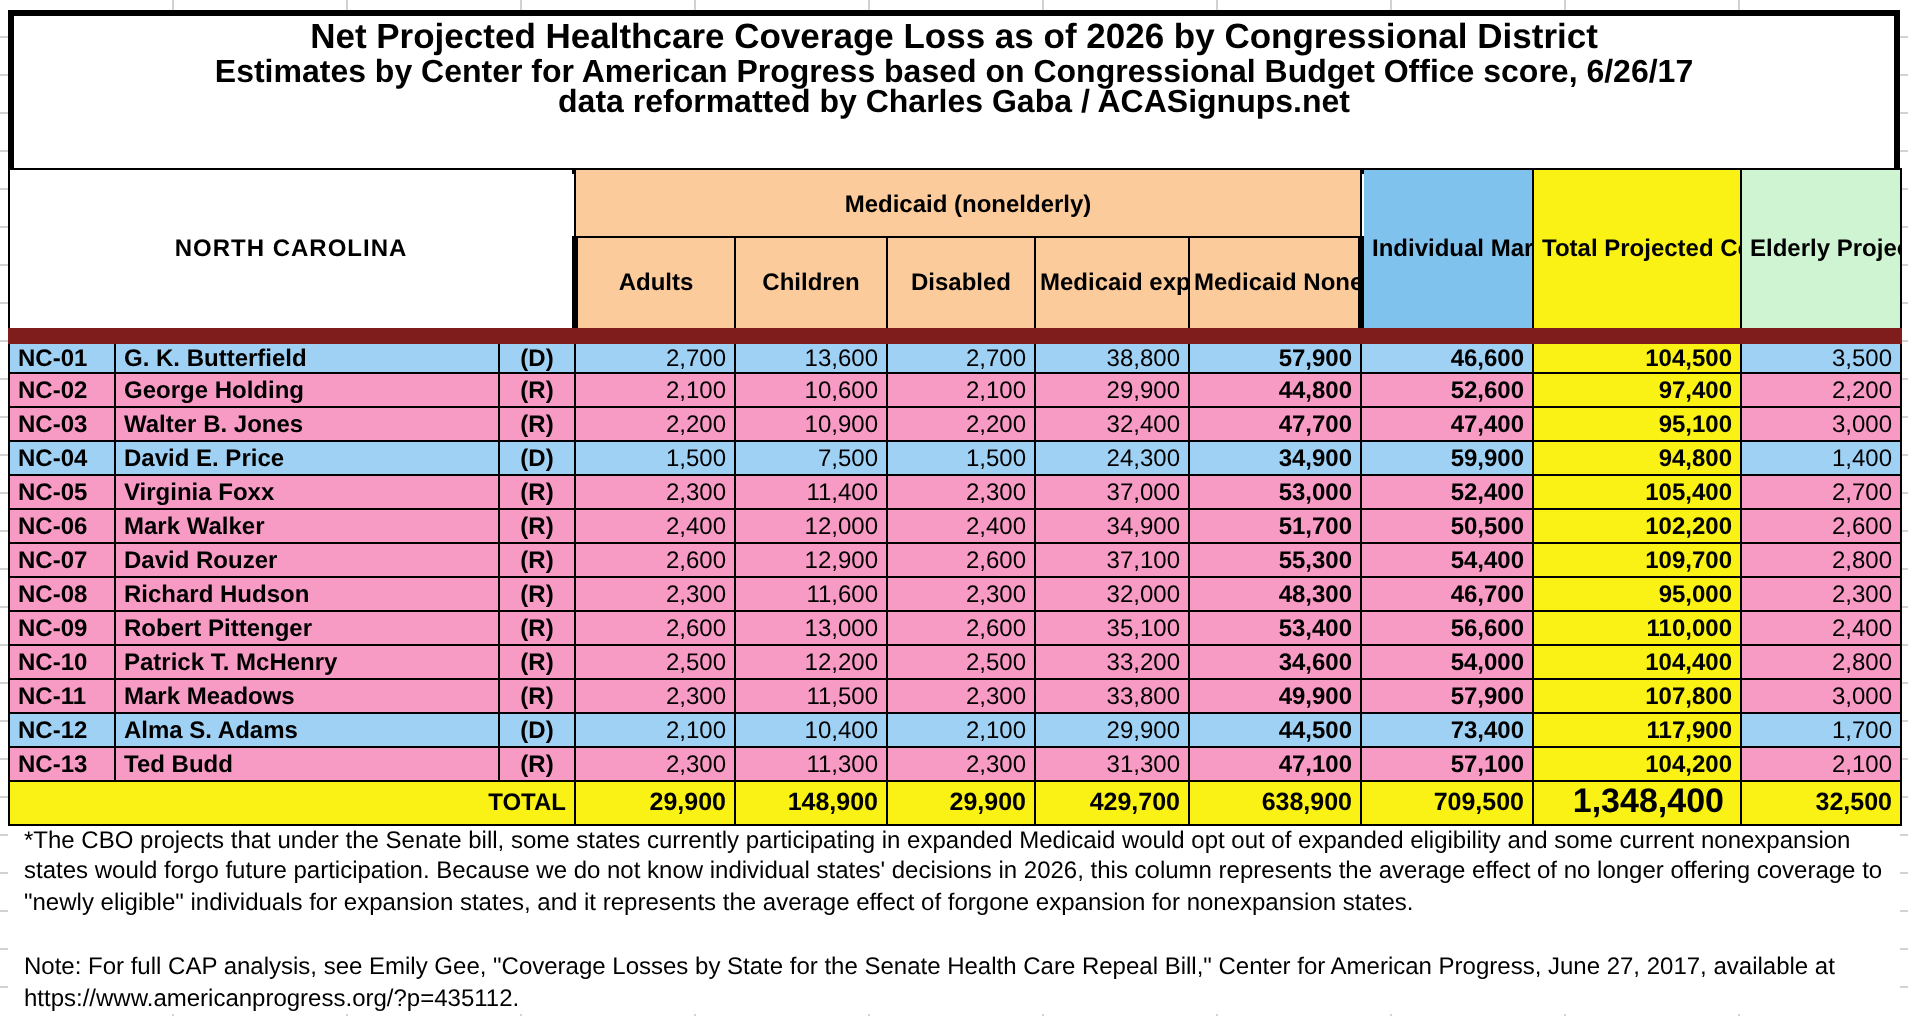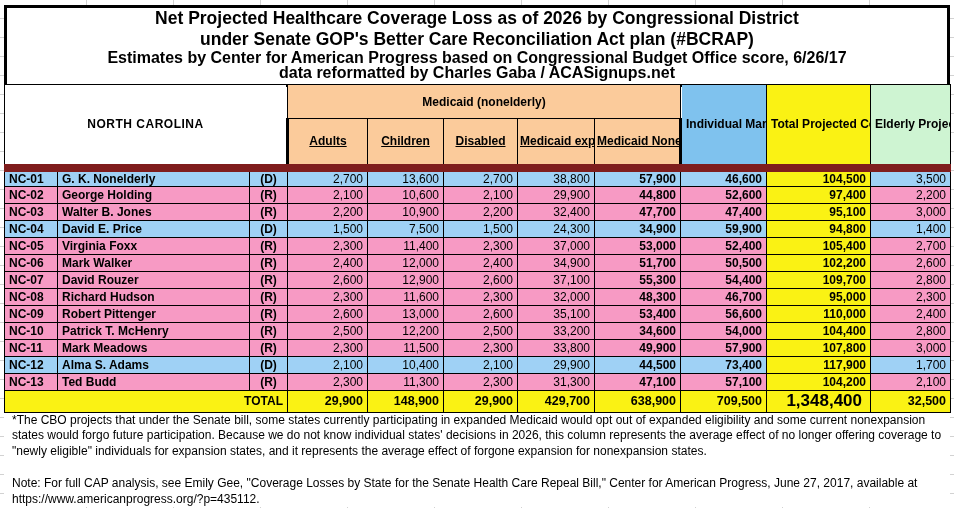--- a/index.html
+++ b/index.html
@@ -46,21 +46,21 @@
   th.state{
     background:#fff;font-size:27px;letter-spacing:0.5px;
     border:3px solid #000;
   }
   th.grp{
     background:var(--c-orange);font-size:13px;height:34px;
     border-top:3px solid #000;border-left:3px solid #000;border-right:3px solid #000;
   }
   tr.sub-h th{
     background:var(--c-orange);font-size:12px;height:49px;line-height:14px;
-    vertical-align:middle;padding:0 2px;text-decoration:underline;
+    vertical-align:middle;padding:0 2px;
   }
   tr.sub-h th:first-child{border-left:3px solid #000;}
   tr.sub-h th.last{border-right:3px solid #000;}
   th.ind-h{background:var(--c-blue);font-size:12.5px;border:3px solid #000;line-height:15px;}
   th.tot-h{background:var(--c-yellow);font-size:13px;border:3px solid #000;line-height:15px;}
   th.eld-h{background:var(--c-green);font-size:12.5px;border:3px solid #000;border-right:3px solid #000;line-height:15px;}
 
   tbody td{height:17px;}
   tbody tr:first-child td{border-top:8px solid #7f1d1d;}
   td.dist{font-weight:bold;border-left:3px solid #000;padding-left:5px;}
@@ -93,21 +93,20 @@
 </style>
 </head>
 <body>
 
 <div class="grid-bg"></div>
 
 <div class="sheet">
 
   <div class="title-box">
     <div class="t1">Net Projected Healthcare Coverage Loss as of 2026 by Congressional District</div>
-    <div class="t1">under Senate GOP's Better Care Reconciliation Act plan (#BCRAP)</div>
     <div class="t2">Estimates by Center for American Progress based on Congressional Budget Office score, 6/26/17</div>
     <div class="t2">data reformatted by Charles Gaba / ACASignups.net</div>
   </div>
 
   <table class="main">
     <colgroup>
       <col class="c-dist">
         <col class="c-name">
         <col class="c-party">
       <col class="c-adults">
@@ -131,21 +130,21 @@
         <th>Adults</th>
         <th>Children</th>
         <th>Disabled</th>
         <th>Medicaid expansion*</th>
         <th class="last">Medicaid Nonelderly subtotal</th>
       </tr>
     </thead>
     <tbody id="rows">
         <tr class="row-D">
           <td class="dist">NC-01</td>
-          <td class="name">G. K. Nonelderly</td>
+          <td class="name">G. K. Butterfield</td>
           <td class="party">(D)</td>
           <td class="num v0">2,700</td>
           <td class="num v1">13,600</td>
           <td class="num v2">2,700</td>
           <td class="num v3">38,800</td>
           <td class="num v4">57,900</td>
           <td class="num v5">46,600</td>
           <td class="num v6">104,500</td>
           <td class="num v7">3,500</td>
         </tr>

